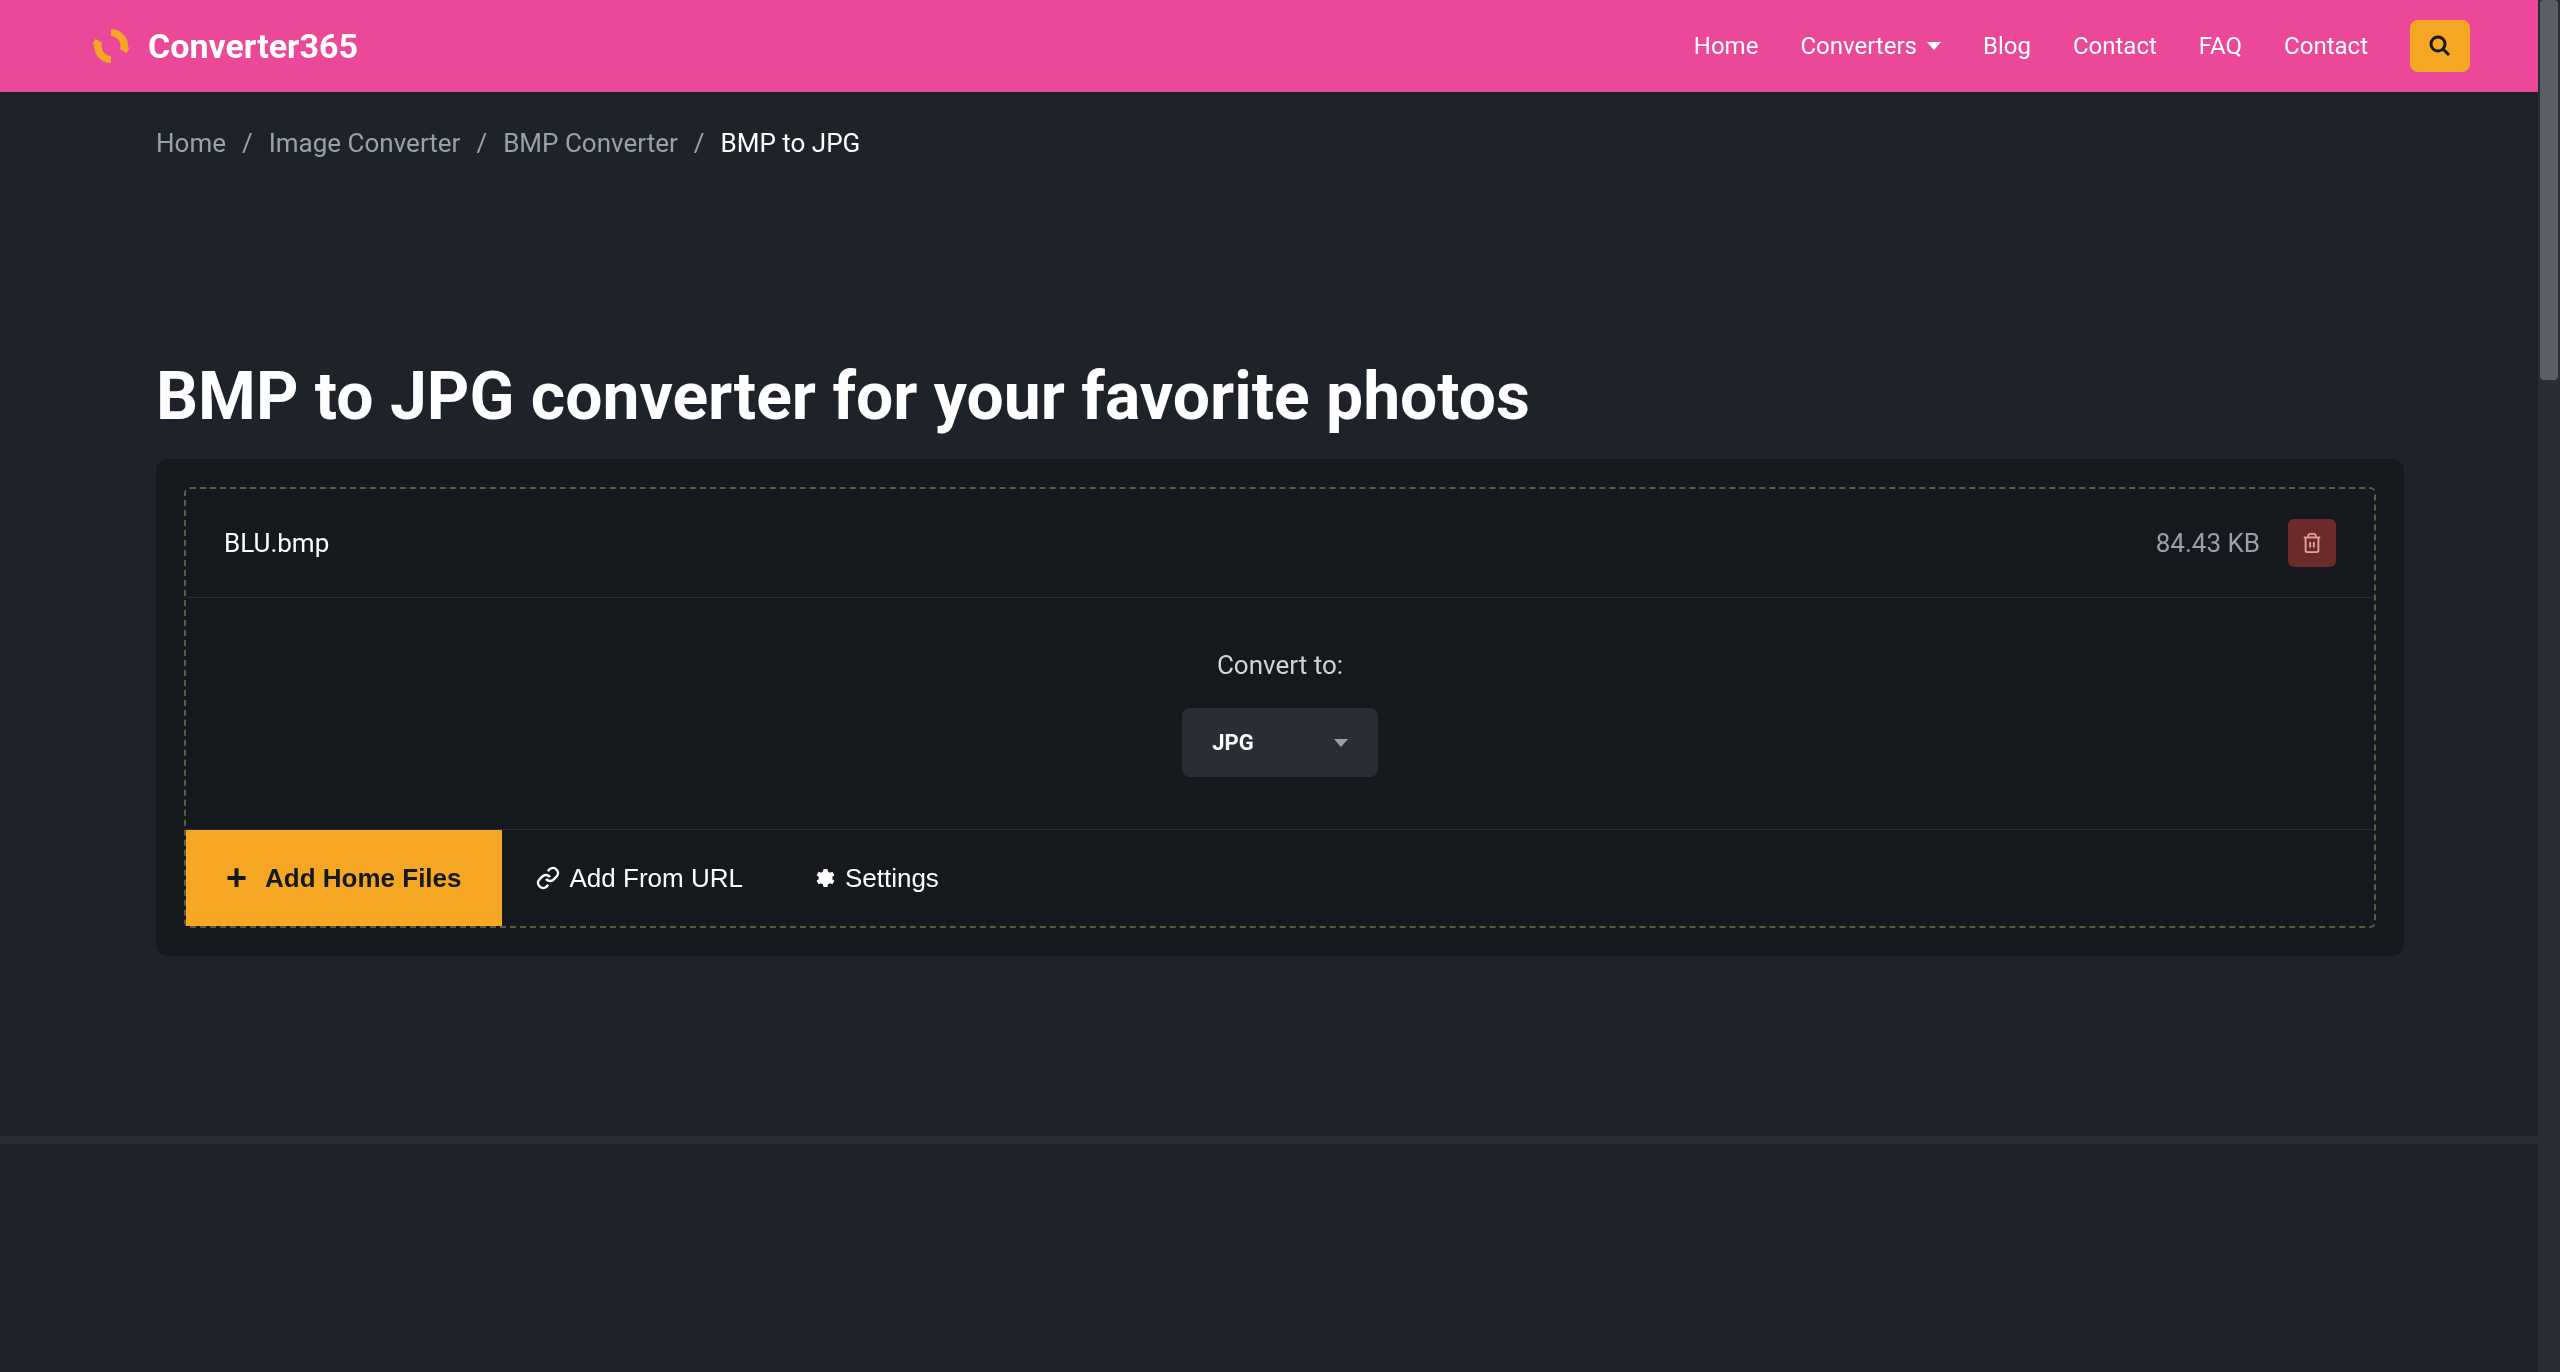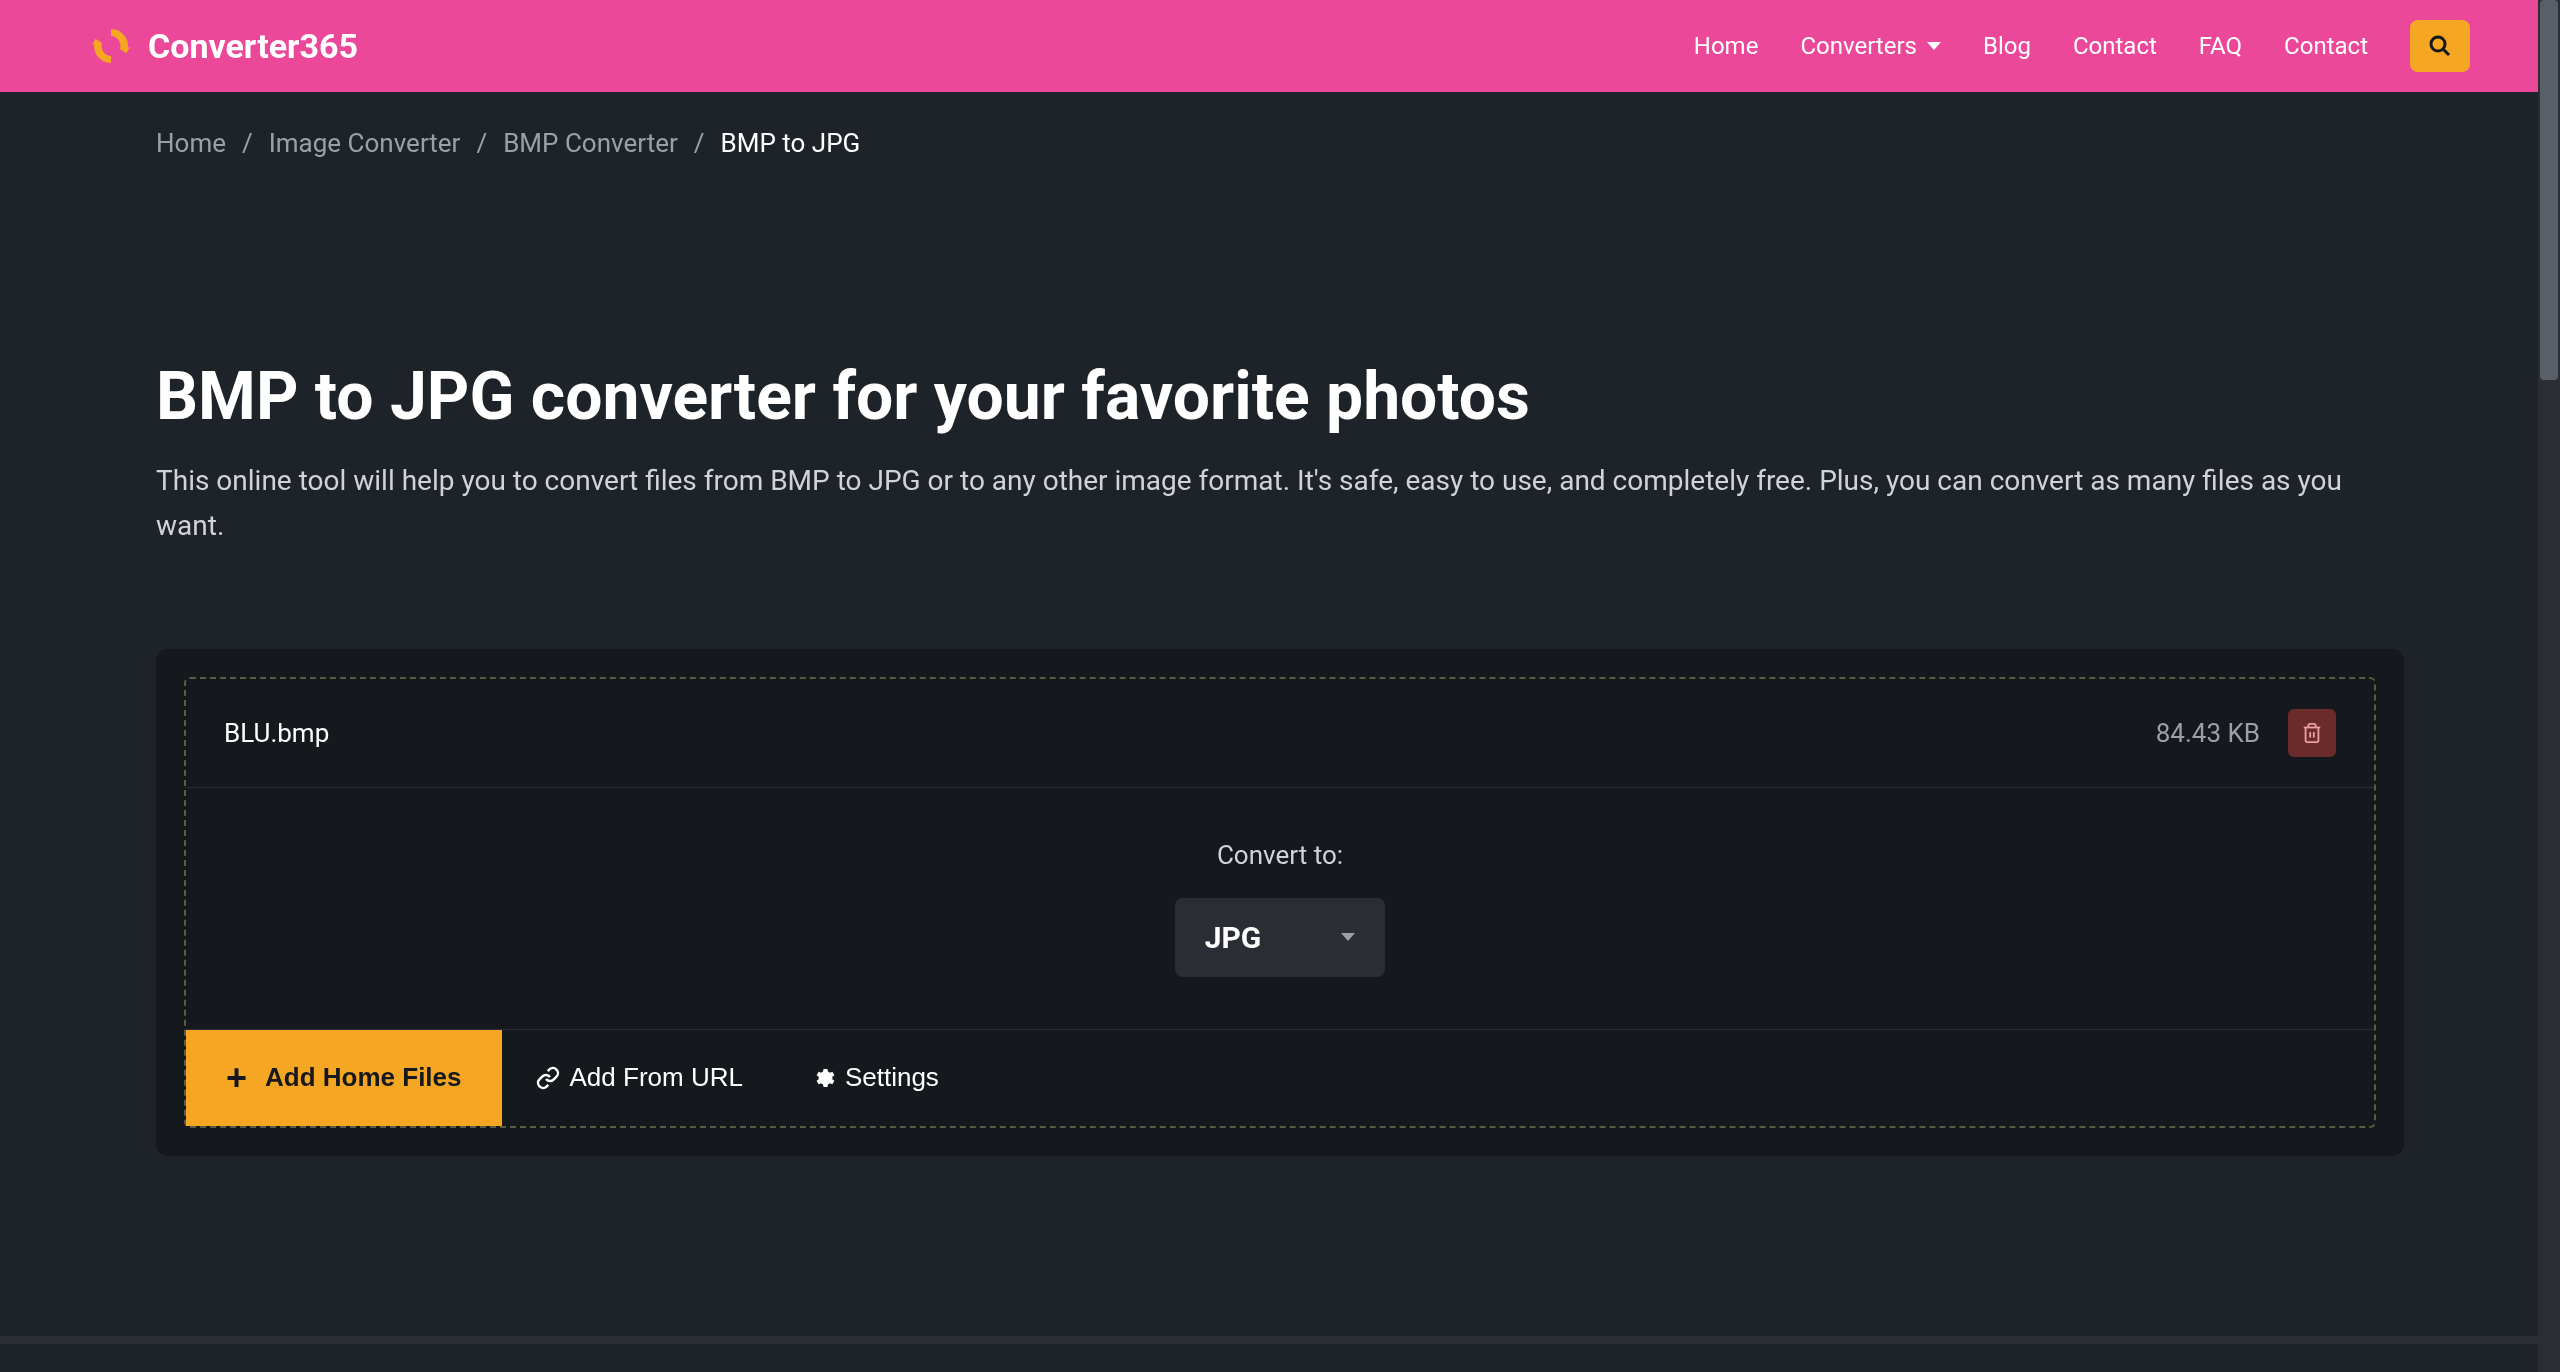--- a/index.html
+++ b/index.html
@@ -188,21 +188,21 @@
       background-color: #2a2e34;
       border-radius: 8px;
       padding: 22px 30px;
       display: flex;
       align-items: center;
       gap: 80px;
       cursor: pointer;
     }
     
     .format-value {
-      font-size: 30px;
+      font-size: 22px;
       font-weight: 700;
       color: #ffffff;
     }
     
     .format-caret {
       width: 0;
       height: 0;
       border-left: 7px solid transparent;
       border-right: 7px solid transparent;
       border-top: 8px solid #9aa0a8;
@@ -331,21 +331,20 @@
   <span class="breadcrumb-sep">/</span>
   <a class="breadcrumb-item">Image Converter</a>
   <span class="breadcrumb-sep">/</span>
   <a class="breadcrumb-item">BMP Converter</a>
   <span class="breadcrumb-sep">/</span>
   <span class="breadcrumb-current">BMP to JPG</span>
 </div>
 
 <main class="main">
   <h1 class="page-title">BMP to JPG converter for your favorite photos</h1>
-  <p class="page-description">This online tool will help you to convert files from BMP to JPG or to any other image format. It's safe, easy to use, and completely free. Plus, you can convert as many files as you want.</p>
 
   <div class="converter-box">
     <div class="dropzone">
 
       <div class="file-row">
         <span class="file-name">BLU.bmp</span>
         <div class="file-right">
           <span class="file-size">84.43 KB</span>
           <button class="delete-btn">
             <svg width="22" height="22" viewBox="0 0 24 24" fill="none" stroke="#e8a0a0" stroke-width="2">

